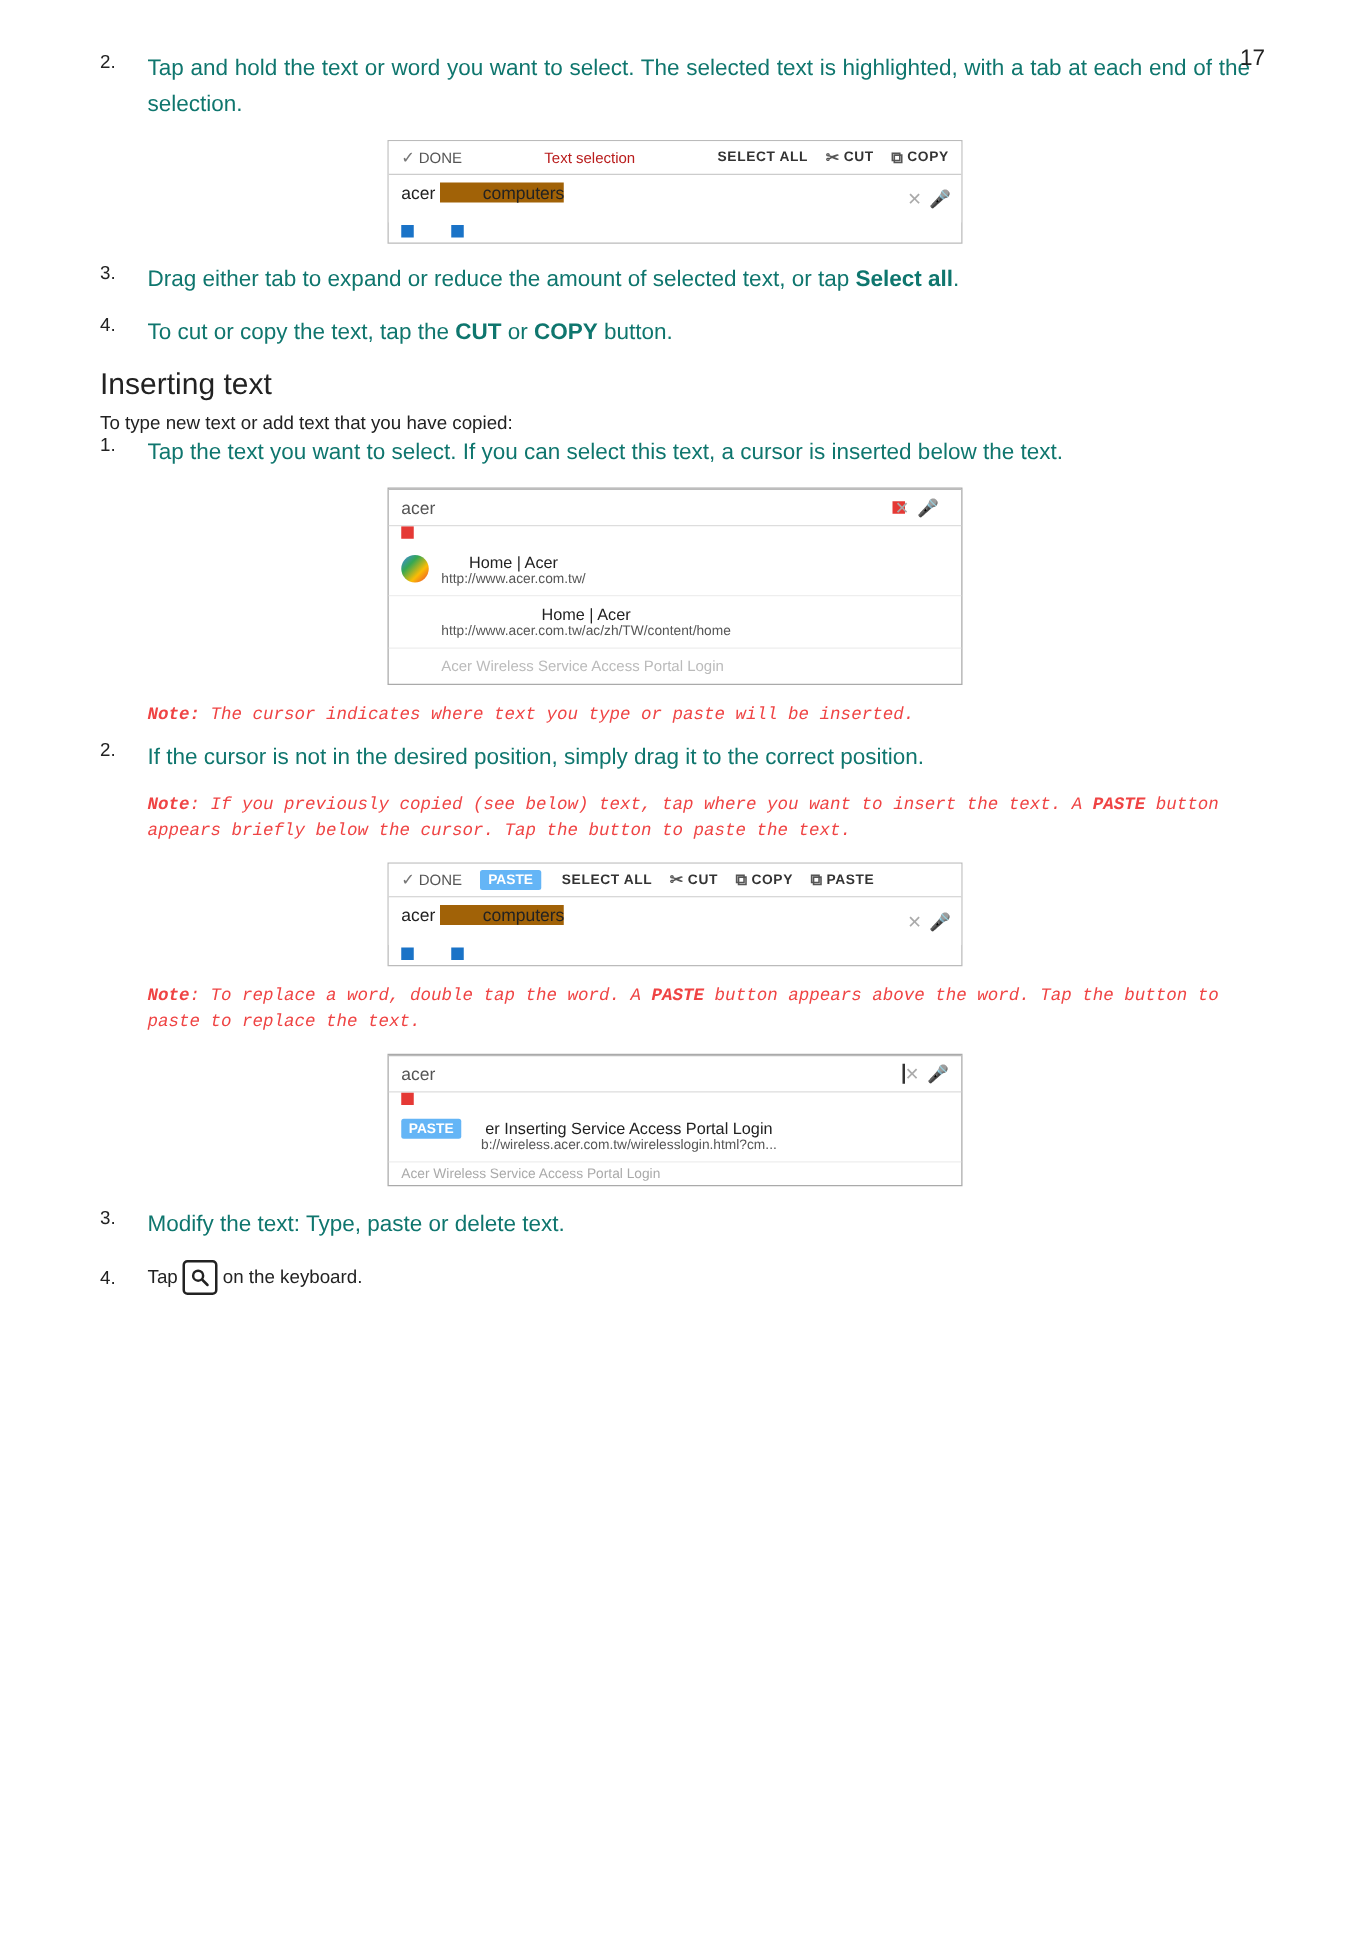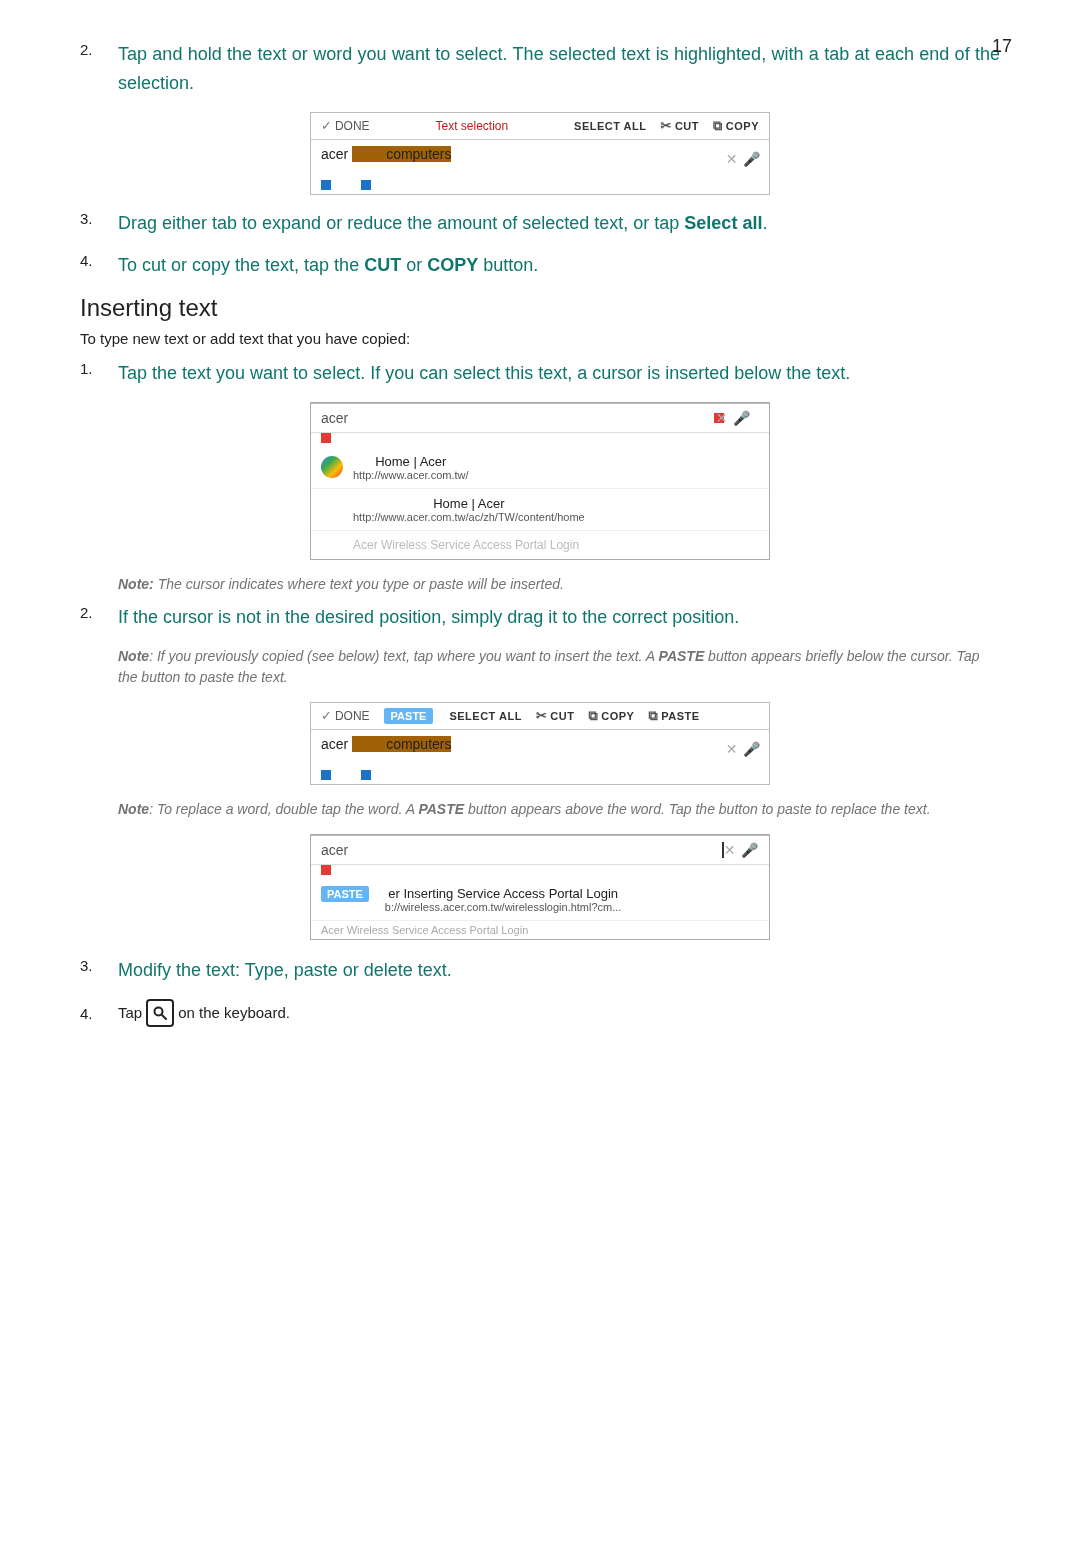--- a/index.html
+++ b/index.html
@@ -219,44 +219,43 @@
       font-size: 11px;
       color: #555;
     }
     .sugg-faded {
       color: #bbb;
       font-size: 12px;
     }
     
     .note-block {
       margin: 8px 0 8px 38px;
-      font-family: Liberation Sans, sans-serif;
+      font-family: Liberation Mono, monospace;
       font-size: 14px;
       font-style: italic;
-      color: #737373;
+      color: #ef4444;
       line-height: 1.5;
     }
     .note-block b {
       font-style: italic;
       font-weight: bold;
     }
     
     .section-heading {
       font-family: Arial, sans-serif;
       font-size: 24px;
       font-weight: normal;
       color: #222;
       margin: 14px 0 8px 0;
       border-bottom: none;
     }
     .section-intro {
       font-family: Arial, sans-serif;
       font-size: 15px;
       color: #222;
-      margin-bottom: 12px;
     }
     
     .paste-toolbar-label {
       background: #64b5f6;
       color: #fff;
       font-size: 11px;
       font-weight: bold;
       padding: 2px 7px;
       border-radius: 2px;
       margin-right: 2px;

